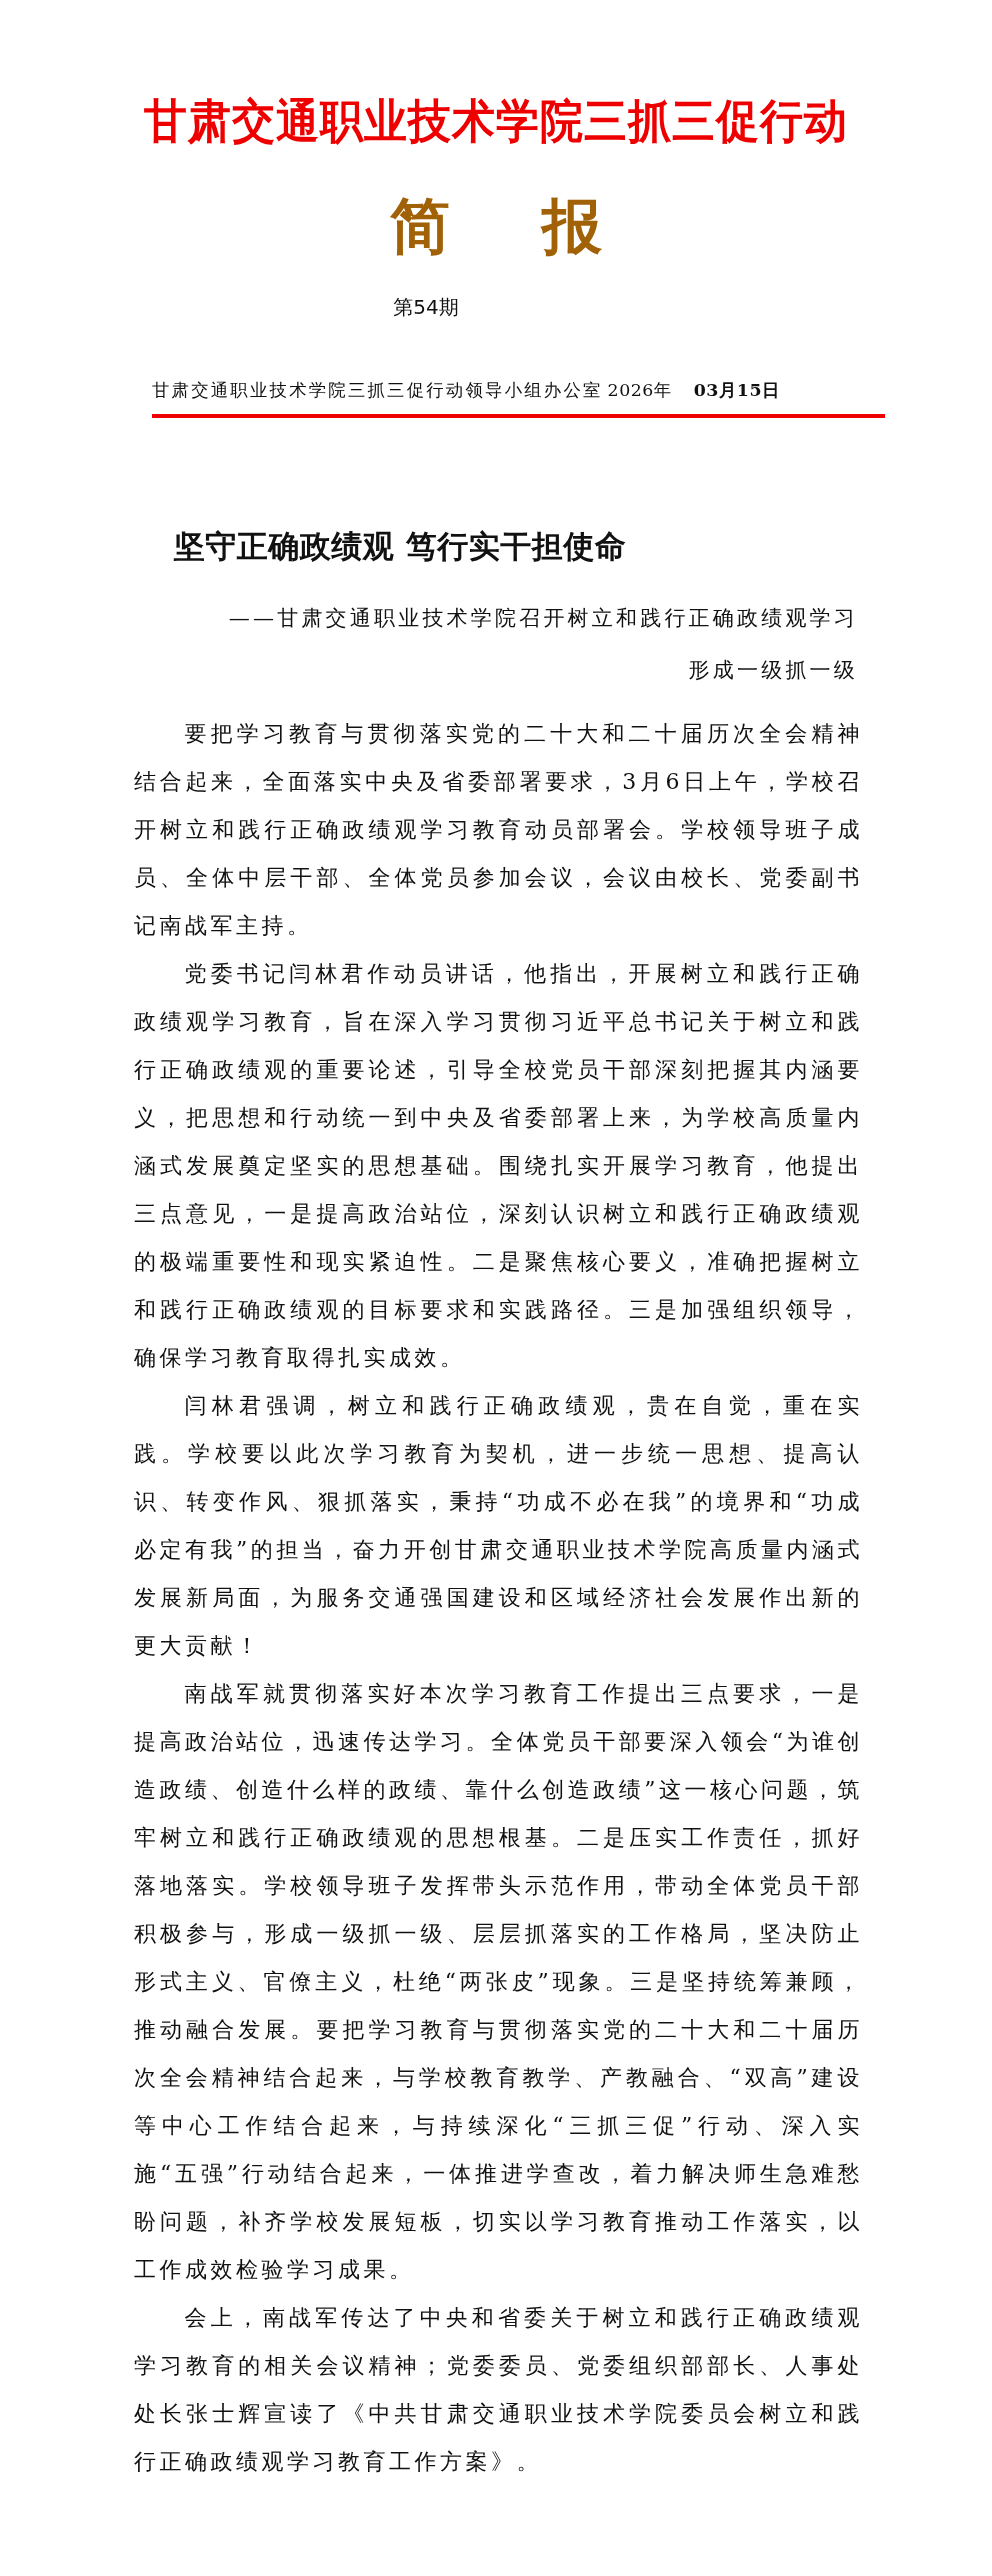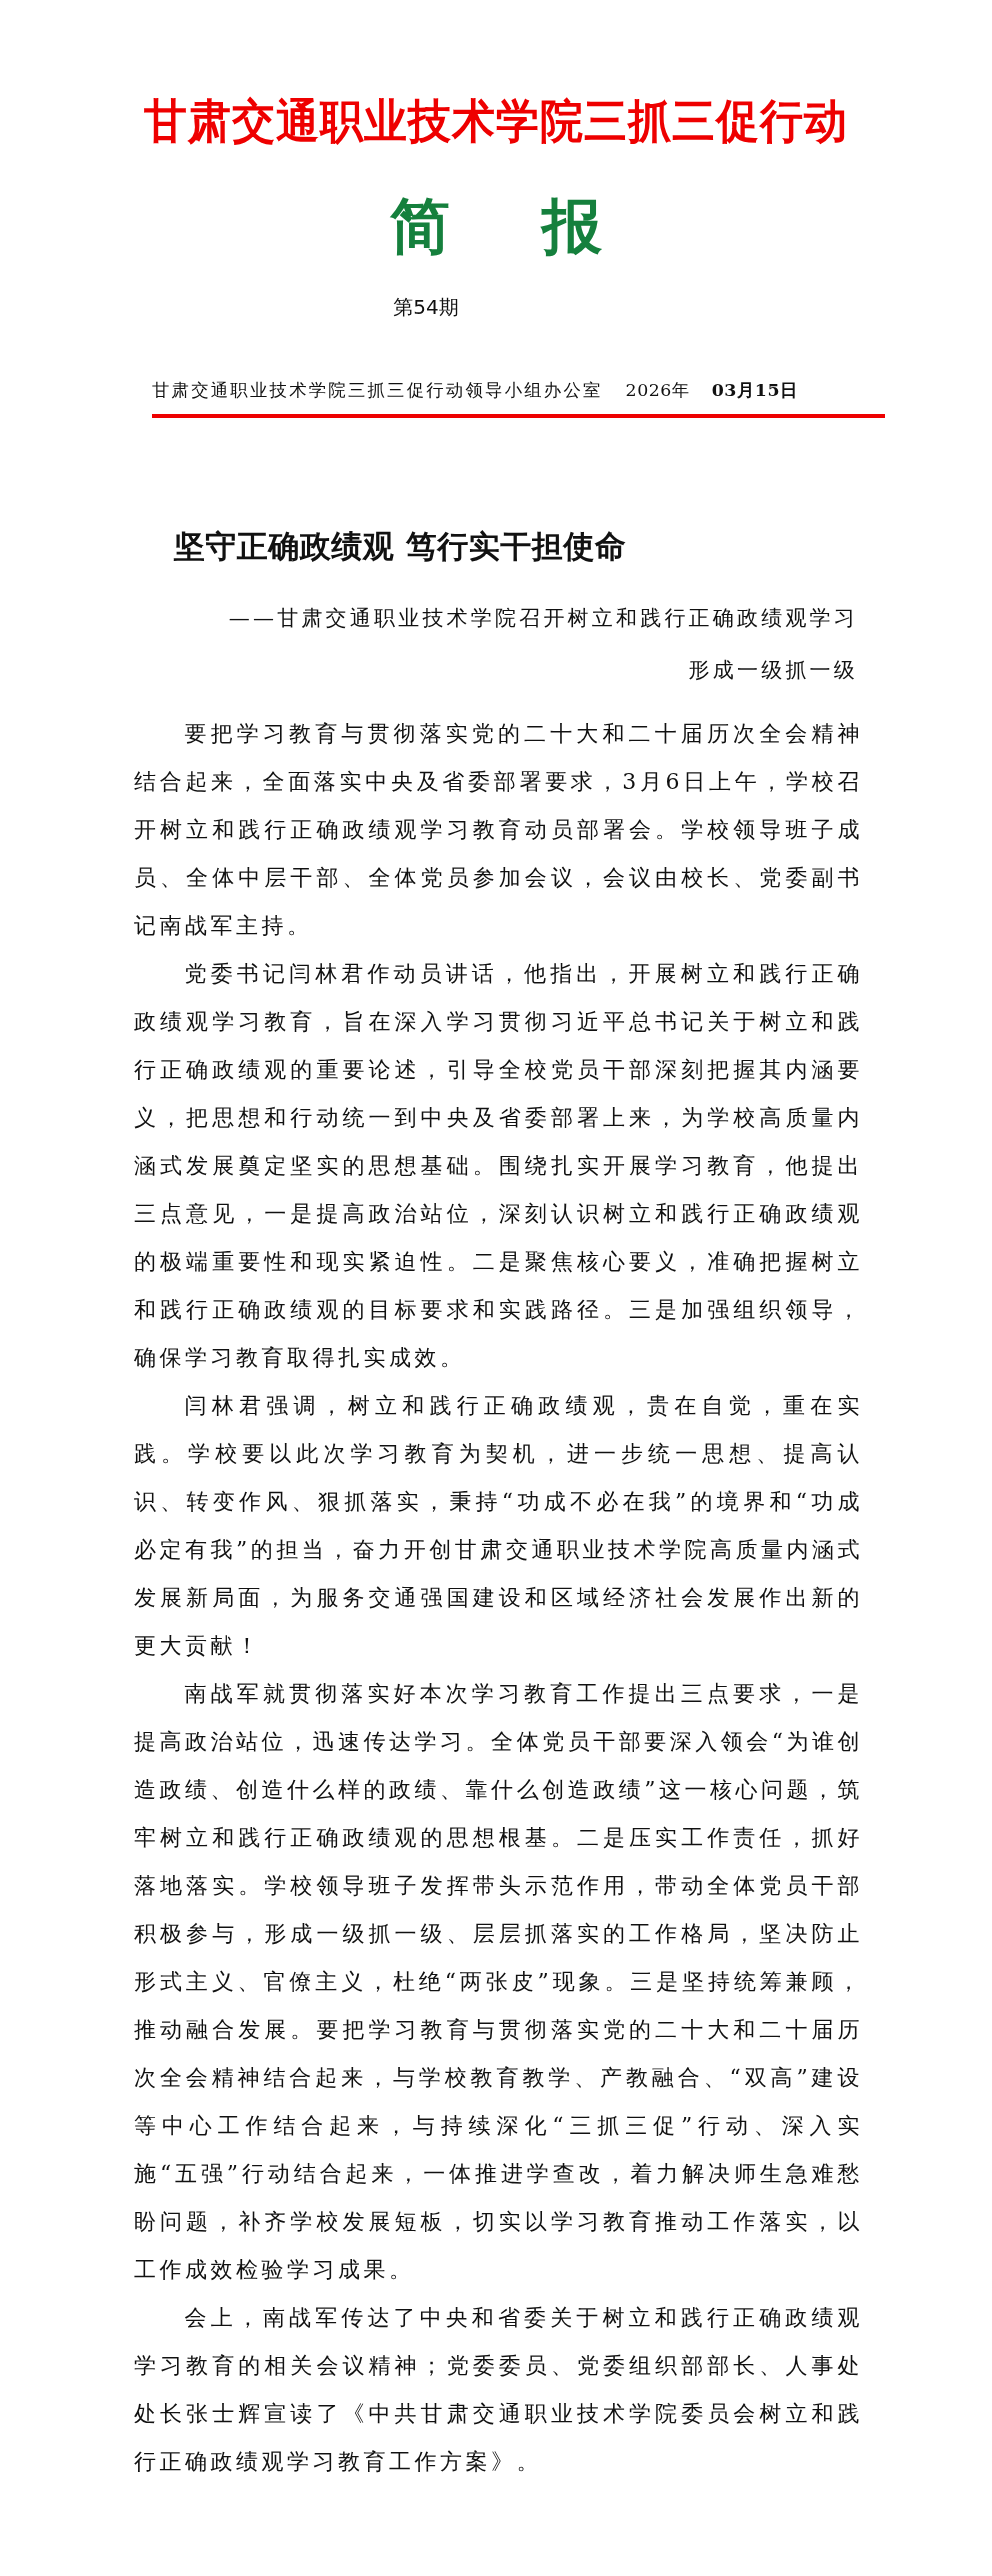--- a/index.html
+++ b/index.html
@@ -8,35 +8,35 @@
 
     .hdr-title {
       position: absolute; left: 0; top: 91px; width: 992px; text-align: center;
       font-family: "DejaVu Sans", sans-serif; font-weight: bold;
       font-size: 43px; letter-spacing: 1px; color: #ee0000; line-height: 60px;
       transform: scaleY(1.08);
     }
     .hdr-brief {
       position: absolute; left: 0; top: 189px; width: 992px; text-align: center;
       font-family: "DejaVu Sans", sans-serif; font-weight: bold;
-      font-size: 60px; color: #15803d; line-height: 75px;
+      font-size: 60px; color: #a16207; line-height: 75px;
     }
     .hdr-brief span { display: inline-block; width: 60px; }
     .hdr-brief .gap { width: 92px; }
     .hdr-issue {
       position: absolute; left: 0; top: 292px; width: 852px; text-align: center;
       font-family: "DejaVu Sans", sans-serif; font-size: 20px; color: #111;
       line-height: 30px;
     }
     .hdr-meta {
       position: absolute; left: 152px; top: 377px; width: 734px;
       font-family: "DejaVu Serif", serif; font-size: 17.4px; color: #111;
       line-height: 26px; white-space: nowrap; letter-spacing: 2.2px;
     }
-    .hdr-meta .date { letter-spacing: 0.5px; margin-left: 23px; }
+    .hdr-meta .date { letter-spacing: 0.5px; margin-left: 5px; }
     .hdr-meta .date2 { letter-spacing: 0.5px; margin-left: 22px; font-weight: bold; }
     .hdr-rule {
       position: absolute; left: 152px; top: 414px; width: 733px; height: 4px;
       background: #ee0000;
     }
 
     .art-title {
       position: absolute; left: 0; top: 523px; width: 800px; text-align: center;
       font-family: "DejaVu Serif", serif; font-weight: bold;
       font-size: 31px; color: #111; line-height: 46px; letter-spacing: 0.5px;

